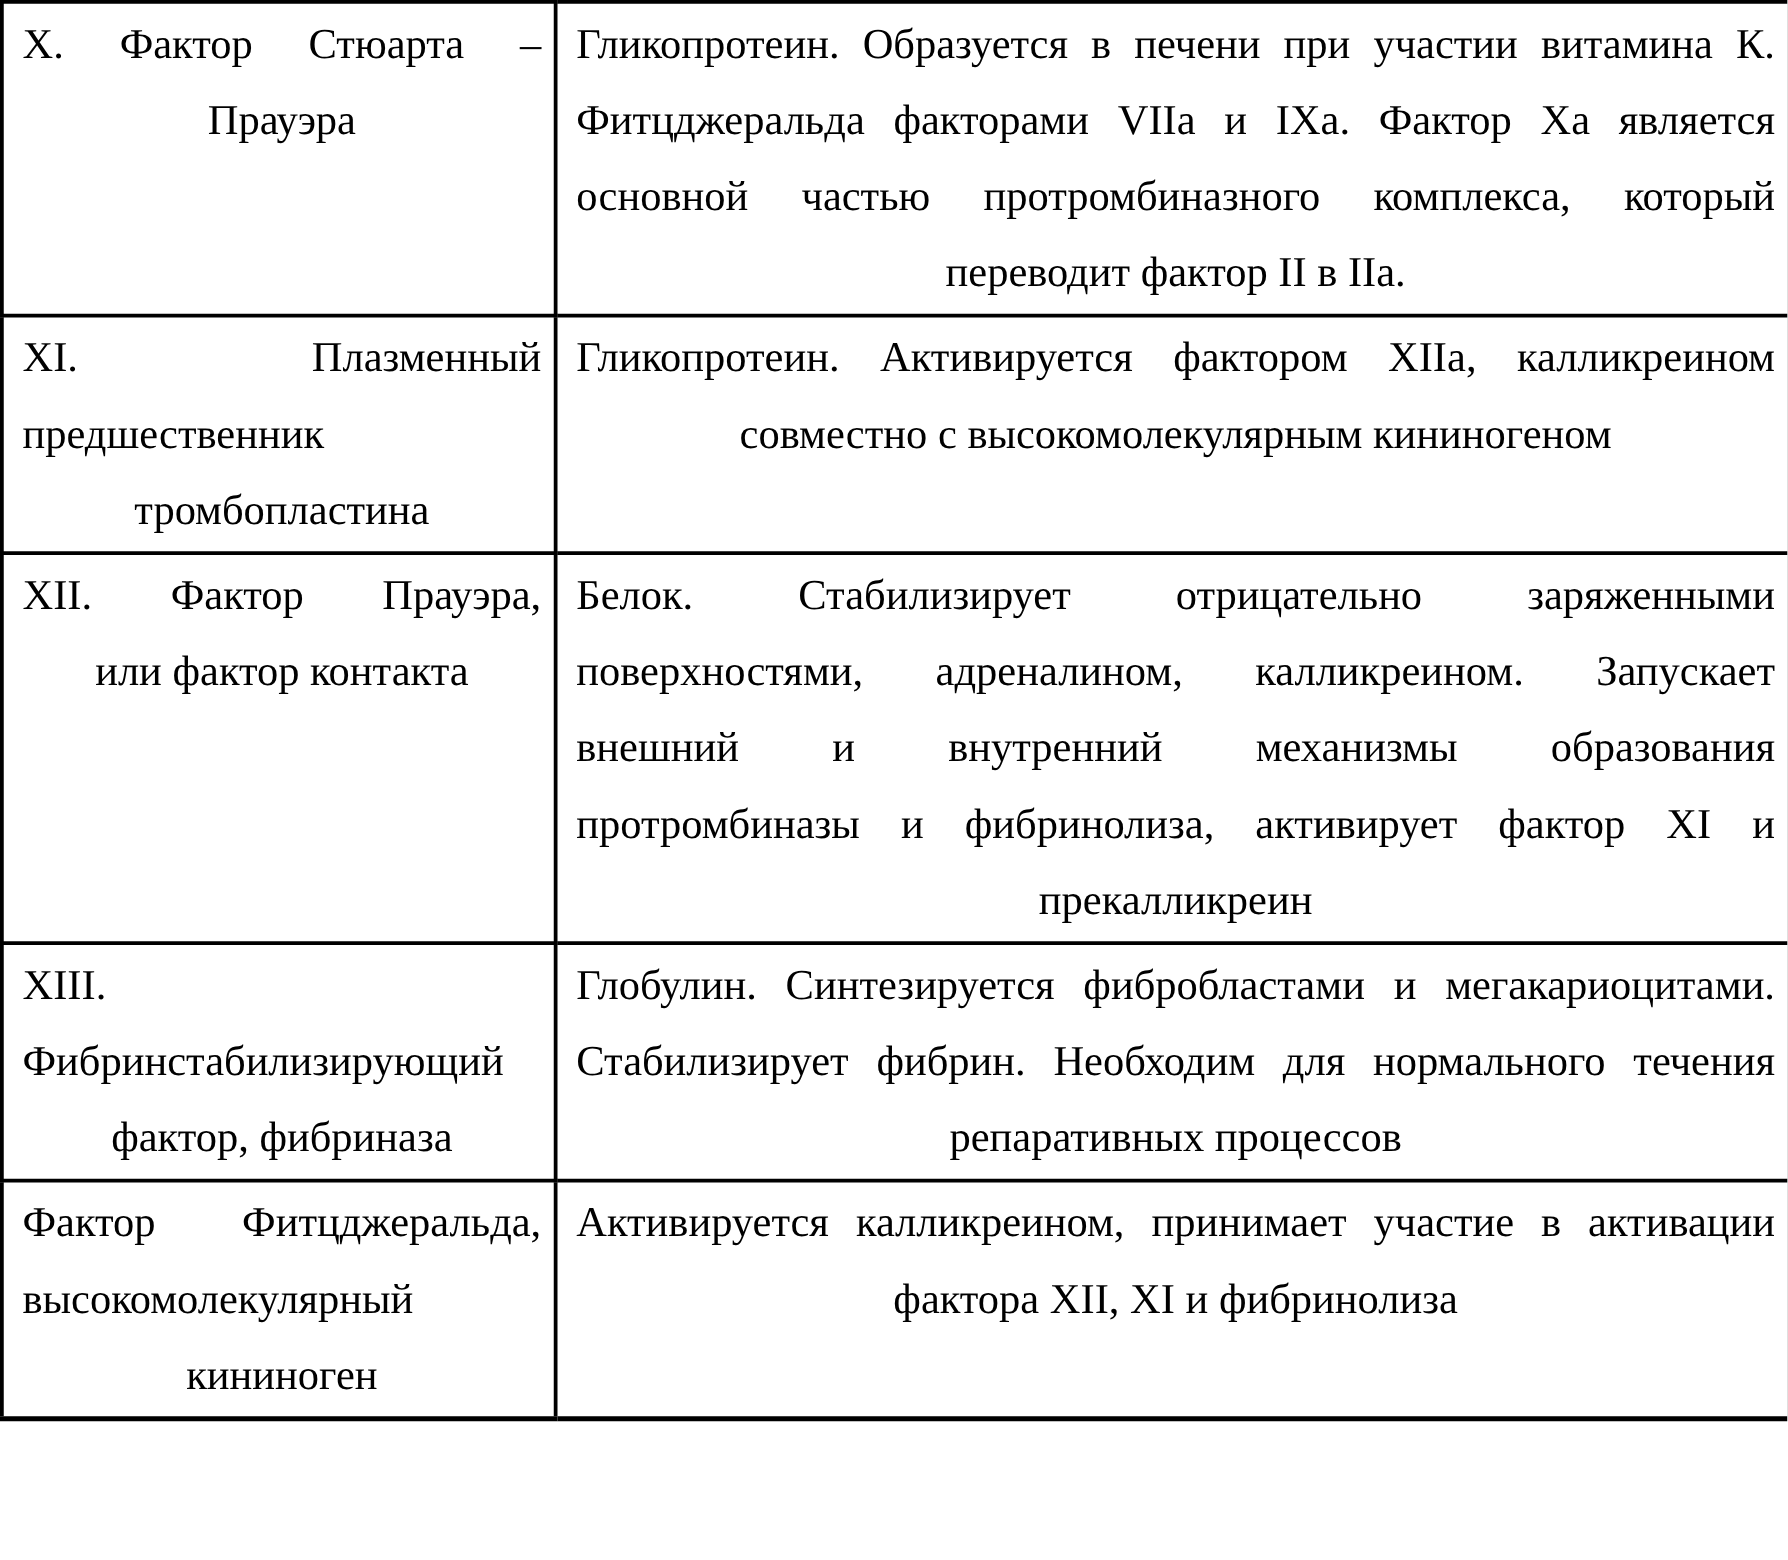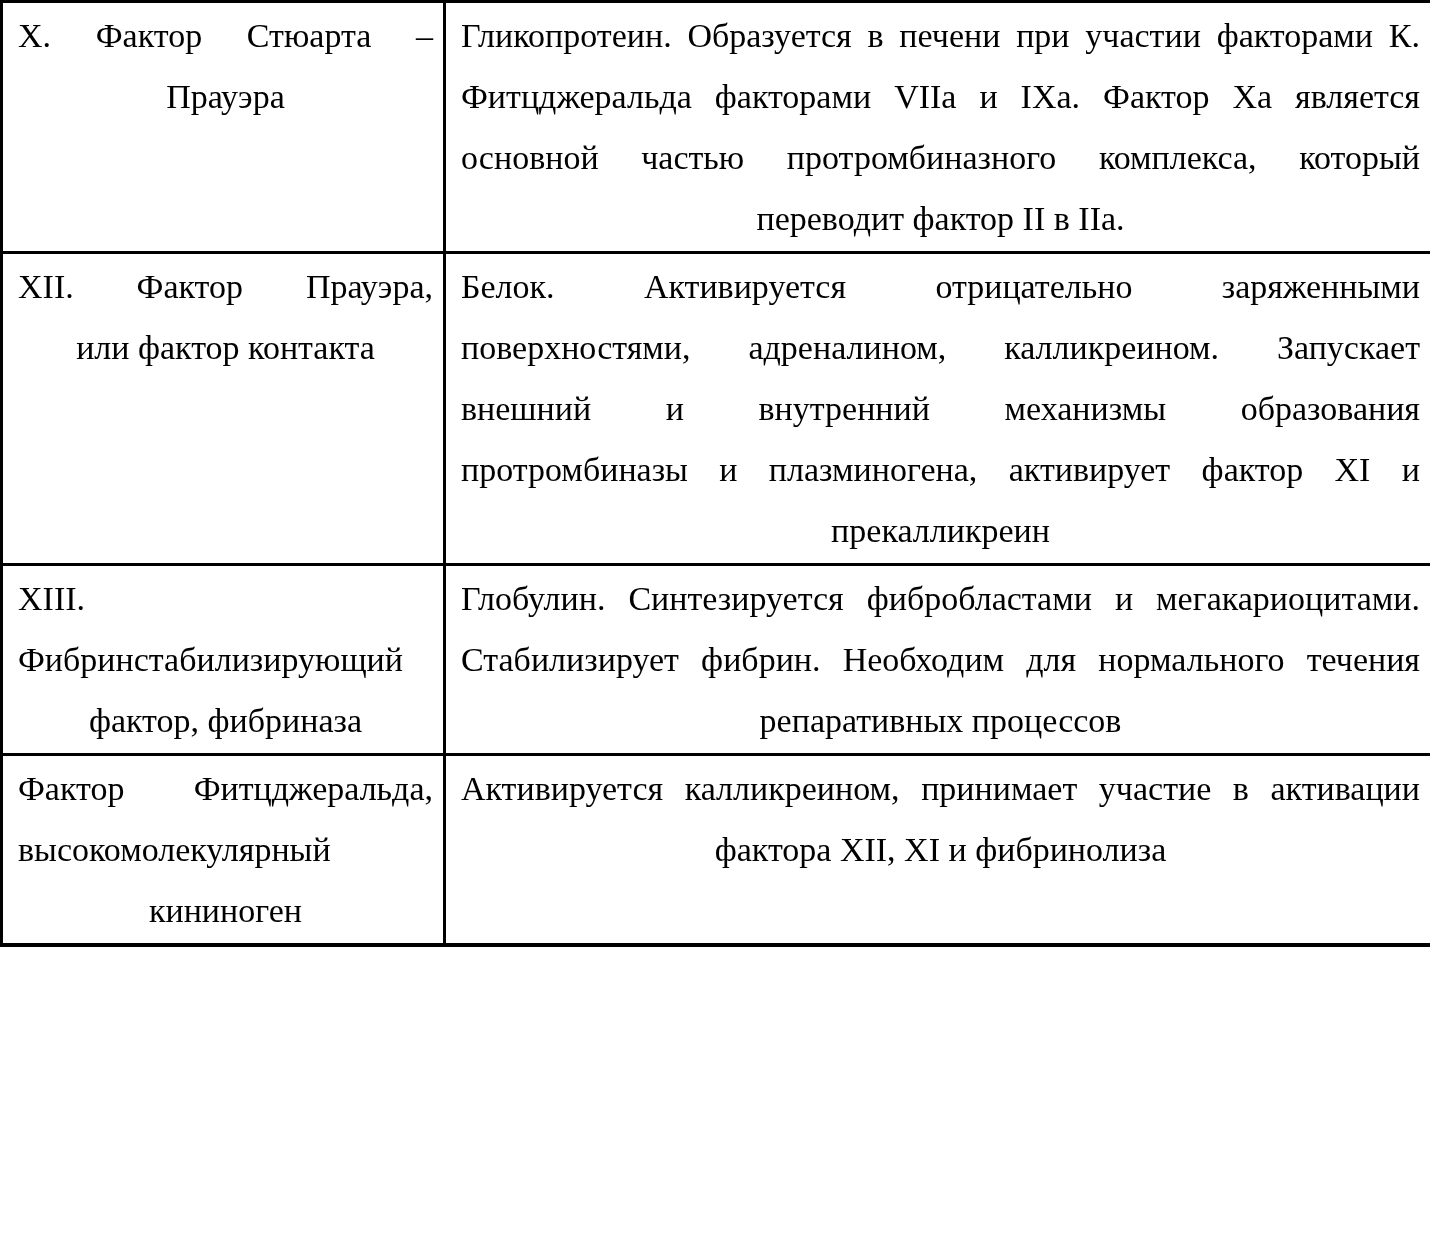--- a/index.html
+++ b/index.html
@@ -55,36 +55,47 @@
       <col class="c-factor">
       <col class="c-desc">
     </colgroup>
     <tbody id="table-body">
         <tr>
           <td>
             <div class="ln j">Х. Фактор Стюарта –</div>
             <div class="ln">Прауэра</div>
           </td>
           <td>
-            <div class="ln j">Гликопротеин. Образуется в печени при участии факторами К.</div>
+            <div class="ln j">Гликопротеин. Образуется в печени при участии витамина К.</div>
             <div class="ln j">Фитцджеральда факторами VIIа и IXа. Фактор Ха является</div>
             <div class="ln j">основной частью протромбиназного комплекса, который</div>
             <div class="ln">переводит фактор II в IIа.</div>
+          </td>
+        </tr>
+        <tr>
+          <td>
+            <div class="ln j">XI. Плазменный</div>
+            <div class="ln j">предшественник</div>
+            <div class="ln">тромбопластина</div>
+          </td>
+          <td>
+            <div class="ln j">Гликопротеин. Активируется фактором XIIа, калликреином</div>
+            <div class="ln">совместно с высокомолекулярным кининогеном</div>
           </td>
         </tr>
         <tr>
           <td>
             <div class="ln j">XII. Фактор Прауэра,</div>
             <div class="ln">или фактор контакта</div>
           </td>
           <td>
-            <div class="ln j">Белок. Активируется отрицательно заряженными</div>
+            <div class="ln j">Белок. Стабилизирует отрицательно заряженными</div>
             <div class="ln j">поверхностями, адреналином, калликреином. Запускает</div>
             <div class="ln j">внешний и внутренний механизмы образования</div>
-            <div class="ln j">протромбиназы и плазминогена, активирует фактор XI и</div>
+            <div class="ln j">протромбиназы и фибринолиза, активирует фактор XI и</div>
             <div class="ln">прекалликреин</div>
           </td>
         </tr>
         <tr>
           <td>
             <div class="ln j">XIII.</div>
             <div class="ln j">Фибринстабилизирующий</div>
             <div class="ln">фактор, фибриназа</div>
           </td>
           <td>

